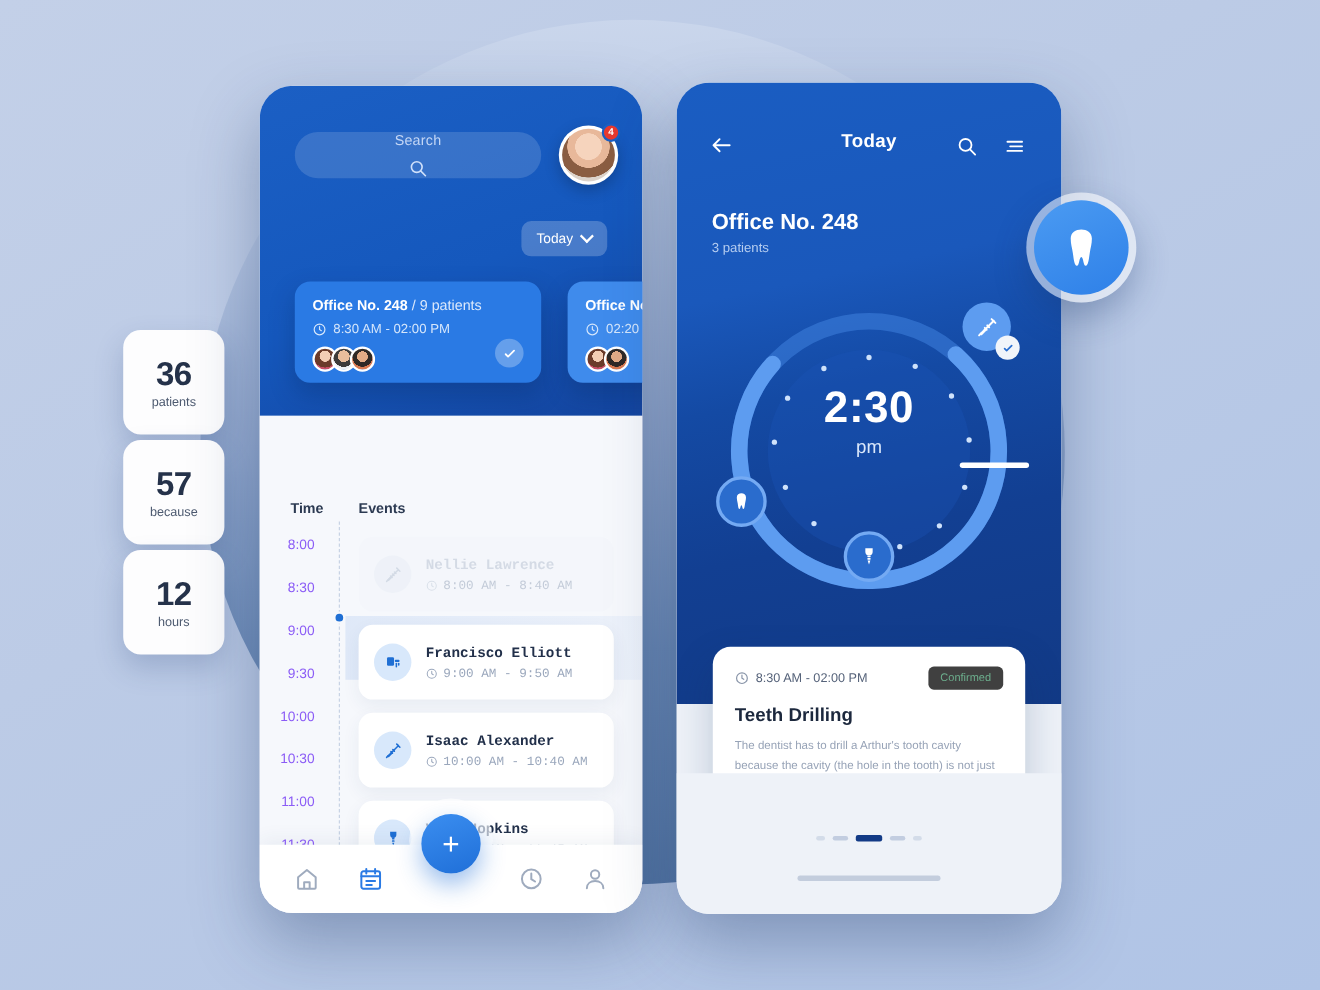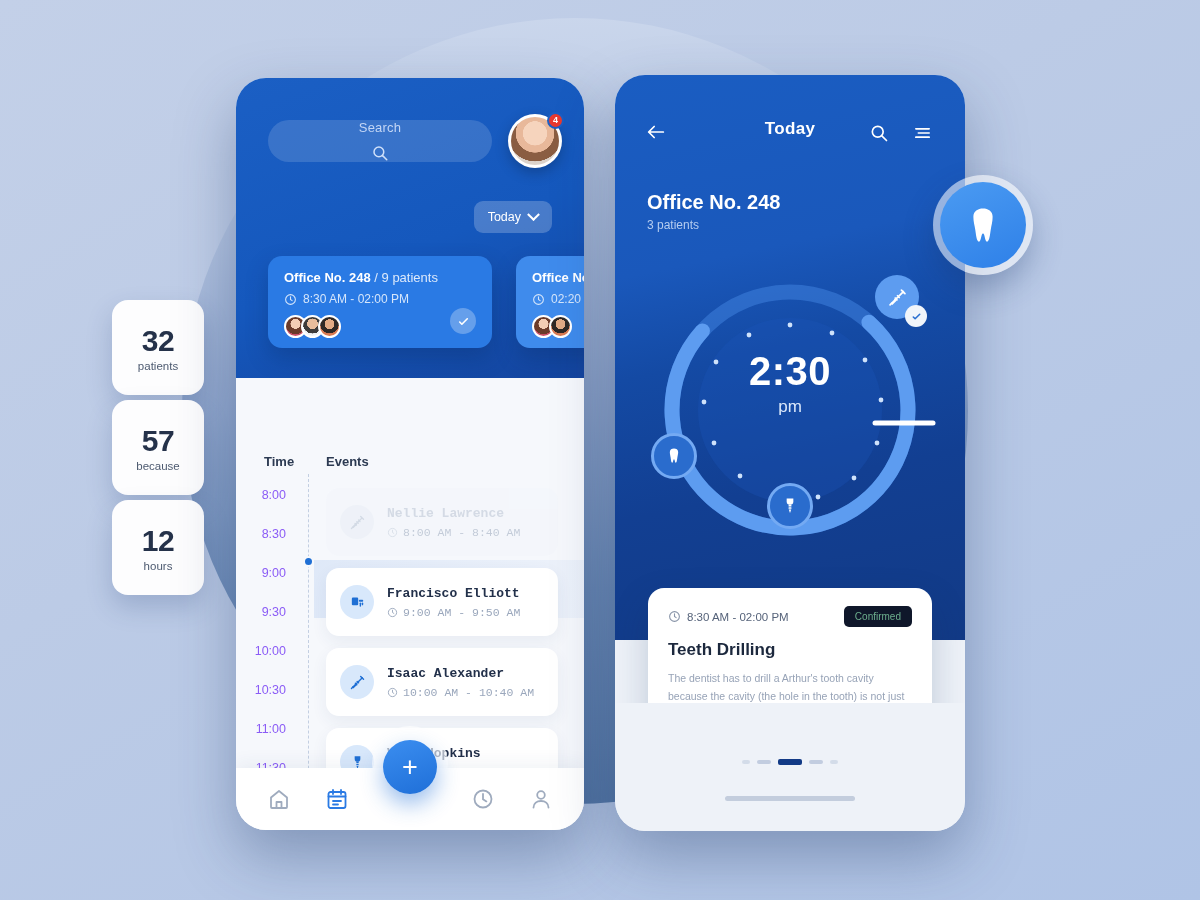--- a/index.html
+++ b/index.html
@@ -179,21 +179,21 @@
   }
 
   .r-card {
     position:absolute; left:33px; top:513px; width:284px; height:172px;
     background:#fff; border-radius:16px; padding:18px 20px;
     box-shadow:0 16px 36px rgba(20,50,100,.22);
   }
   .rc-top { display:flex; align-items:center; justify-content:space-between; }
   .rc-time { display:flex; align-items:center; gap:6px; color:#56637a; font-size:11.5px; }
   .rc-badge {
-    background:#0f172a; color:#6cae8d; font-size:10px; padding:5px 11px; border-radius:5px;
+    background:#404040; color:#6cae8d; font-size:10px; padding:5px 11px; border-radius:5px;
   }
   .rc-title { color:#1c283d; font-size:17px; font-weight:bold; margin-top:13px; }
   .rc-desc { color:#97a3b7; font-size:10.5px; line-height:1.75; margin-top:9px; }
   .rc-person { display:flex; align-items:center; gap:10px; margin-top:12px; }
   .rc-person .av {
     width:24px; height:24px; border-radius:50%;
     background:radial-gradient(circle at 50% 36%, #dcae8c 0 32%, #2b2420 33% 62%, #e8ecf2 63% 100%);
   }
   .rc-person .nm { color:#46546c; font-size:11.5px; }
 
@@ -219,21 +219,21 @@
   .stat1 { top:300px; } .stat2 { top:400px; } .stat3 { top:500px; }
 
   .ic { display:block; }
 </style>
 </head>
 <body>
 
 <div class="backdrop"></div>
 
 <div class="stat stat1">
-  <div class="num">32</div>
+  <div class="num">36</div>
   <div class="lbl">patients</div>
 </div>
 <div class="stat stat2">
   <div class="num">57</div>
   <div class="lbl">because</div>
 </div>
 <div class="stat stat3">
   <div class="num">12</div>
   <div class="lbl">hours</div>
 </div>

